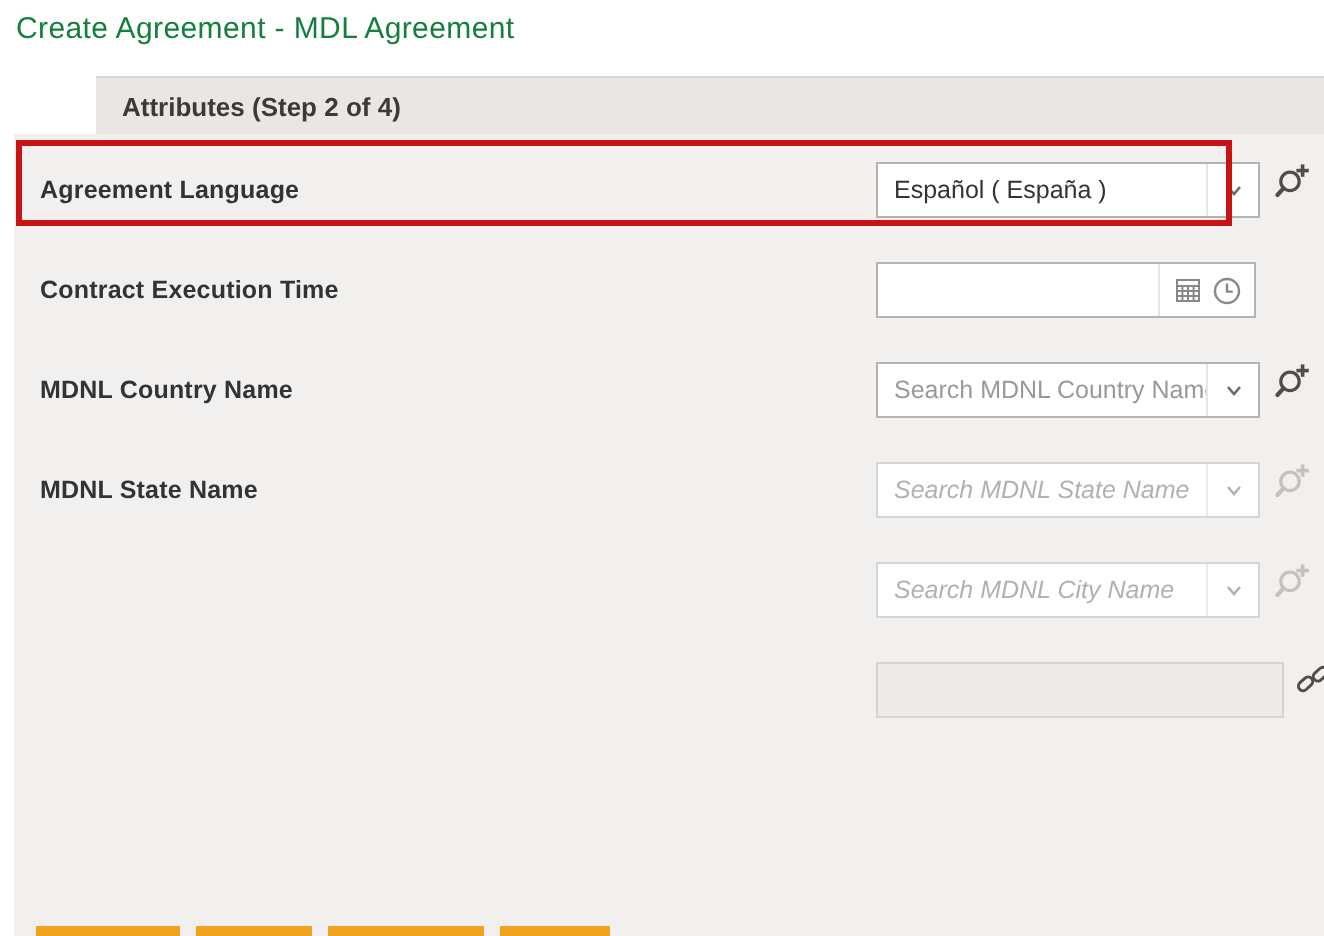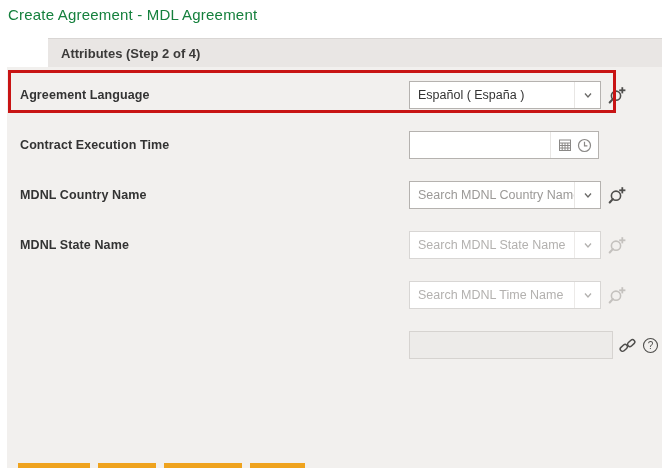--- a/index.html
+++ b/index.html
@@ -27,22 +27,22 @@
     background:var(--panel_bg,#f2f0ee);
   }
   .rows{position:absolute;top:3px;left:0;right:0;}
   .row{position:relative;height:50px;}
   .field-label{
     position:absolute;left:13px;top:50%;transform:translateY(-50%);
     font-size:12.5px;font-weight:bold;color:var(--label_text,#333);
     letter-spacing:.1px;
   }
   .control-wrap{
-    position:absolute;left:354px;top:50%;transform:translateY(-50%);
-    display:flex;align-items:center;padding-left:48px;
+    position:absolute;left:383px;top:50%;transform:translateY(-50%);
+    display:flex;align-items:flex-start;padding-left:48px;
   }
   .highlight-box{
     position:absolute;left:1px;top:0;width:602px;height:37px;
     border:3px solid var(--highlight,#c81414);
     pointer-events:none;z-index:5;
   }
   
   .combo{
     width:192px;height:28px;background:#fff;
     border:1px solid var(--input_border,#b5b2af);
@@ -51,21 +51,21 @@
   .combo .combo-text{
     flex:1;display:flex;align-items:center;padding:0 8px;
     font-size:12.5px;color:#333;white-space:nowrap;overflow:hidden;
   }
   .combo .combo-text.placeholder{color:#9b9997;}
   .combo .combo-arrow{
     width:25px;border-left:1px solid #e8e6e4;
     display:flex;align-items:center;justify-content:center;color:#6b6a68;
   }
   .combo.disabled{border-color:var(--disabled_border,#d8d6d4);}
-  .combo.disabled .combo-text{color:#b3b1af;}
+  .combo.disabled .combo-text{color:#b3b1af;font-style:italic;}
   .combo.disabled .combo-arrow{color:#b3b1af;border-left-color:#eceae8;}
   
   .inputbox{
     height:28px;background:#fff;border:1px solid var(--input_border,#b5b2af);
     display:flex;align-items:stretch;box-sizing:border-box;
   }
   .inputbox input{
     border:none;outline:none;background:transparent;flex:1;min-width:0;
     font-family:"Liberation Sans",sans-serif;font-size:12.5px;color:#333;
     padding:0 8px;
@@ -200,21 +200,21 @@
             <line x1="14.3" y1="1.2" x2="14.3" y2="7.4" stroke-width="1.8"></line>
             <line x1="11.2" y1="4.3" x2="17.4" y2="4.3" stroke-width="1.8"></line>
           </svg>
         </span>
       </div>
     </div>
 
     <div class="row">
       <div class="control-wrap">
         <div class="combo disabled">
-          <span class="combo-text placeholder">Search MDNL Time Name</span>
+          <span class="combo-text placeholder">Search MDNL City Name</span>
           <span class="combo-arrow">
             <svg width="12" height="12" viewBox="0 0 12 12">
                 <polyline points="3,4.5 6,8 9,4.5" fill="none" stroke="currentColor" stroke-width="1.3"></polyline>
               </svg>
           </span>
         </div>
         <span class="after-icon disabled">
           <svg width="19" height="19" viewBox="0 0 19 19" fill="none" stroke="currentColor">
             <circle cx="8" cy="9.7" r="4.6" stroke-width="1.6"></circle>
             <line x1="4.8" y1="13.1" x2="1.7" y2="16.5" stroke-width="2.1" stroke-linecap="round"></line>

